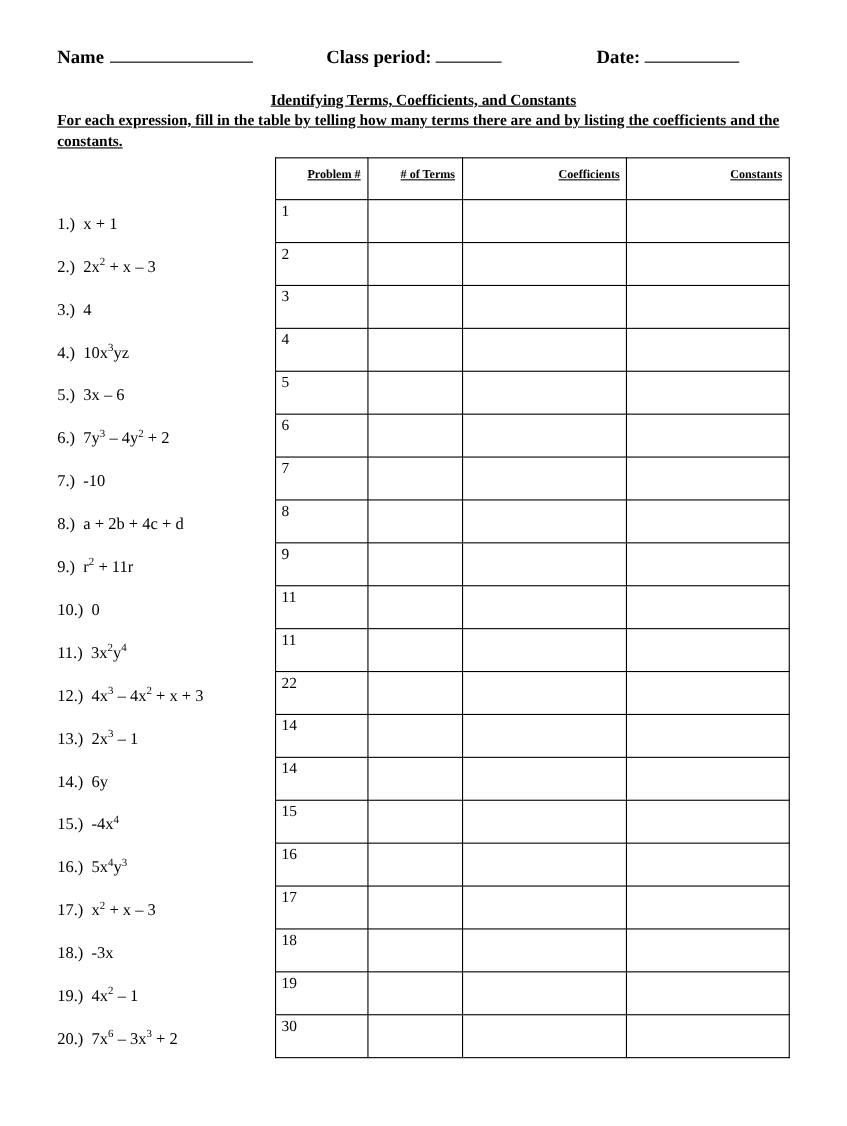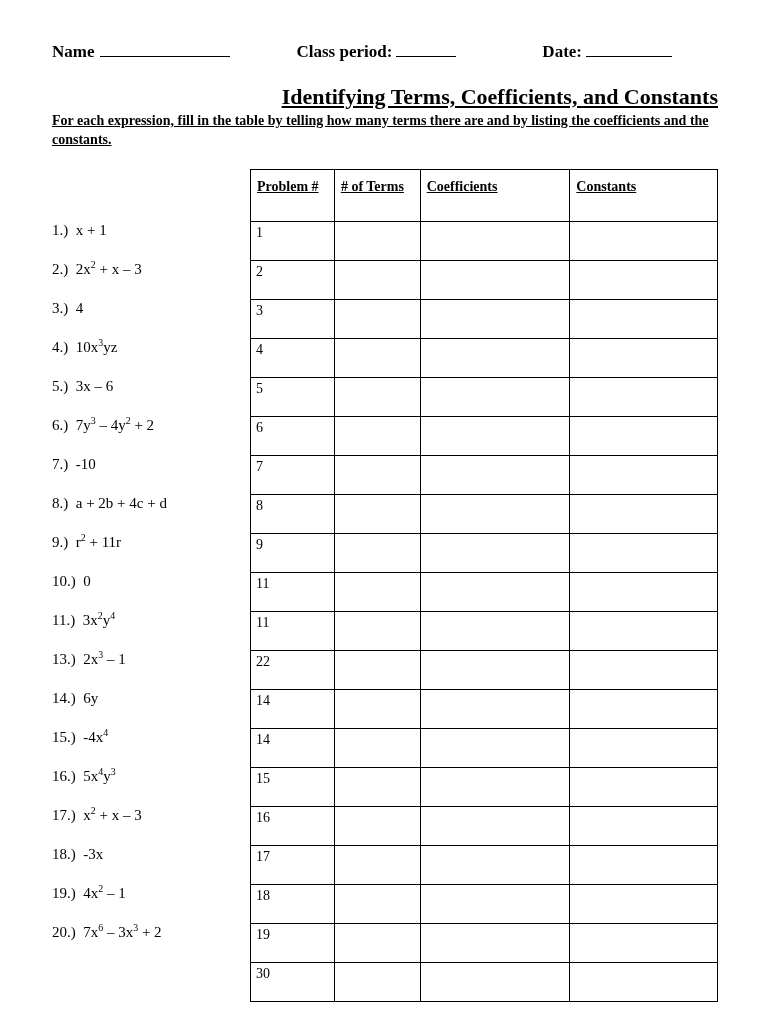--- a/index.html
+++ b/index.html
@@ -25,32 +25,32 @@
       height: 1.1em;
       vertical-align: baseline;
     }
     .blank.name { width: 130px; margin-left: 6px; }
     .spacer1 { flex: 0 0 66px; }
     .blank.period { width: 60px; margin-left: 4px; }
     .spacer2 { flex: 0 0 86px; }
     .blank.date { width: 86px; margin-left: 4px; }
 
     .title {
-      text-align: right;
+      text-align: center;
       font-weight: bold;
-      font-size: 22px;
+      font-size: 14px;
       text-decoration: underline;
       margin-bottom: 2px;
     }
     .instructions {
       font-weight: bold;
       font-size: 14px;
       text-decoration: underline;
       line-height: 1.35;
-      margin-bottom: 20px;
+      margin-bottom: 4px;
     }
 
     .content {
       display: flex;
       align-items: flex-start;
       gap: 8px;
     }
 
     .problems {
       width: 190px;
@@ -75,22 +75,23 @@
       width: 468px;
     }
     table th, table td {
       border: 1px solid #000;
       text-align: left;
       vertical-align: top;
     }
     table th {
       font-weight: bold;
       text-decoration: underline;
-      font-size: 14px;
-      padding: 9px 6px 26px 6px;
+      font-size: 11px;
+      padding: 9px 6px 16px 6px;
+      text-align: right;
     }
     table td {
       height: 39px;
       font-size: 14px;
       padding: 3px 5px;
     }
     col.c1 { width: 84px; }
     col.c2 { width: 86px; }
     col.c3 { width: 150px; }
     col.c4 { width: 148px; }
@@ -139,20 +140,23 @@
         <span class="expr">8.)&nbsp; a + 2b + 4c + d</span>
       </li>
       <li>
         <span class="expr">9.)&nbsp; r<sup>2</sup> + 11r</span>
       </li>
       <li>
         <span class="expr">10.)&nbsp; 0</span>
       </li>
       <li>
         <span class="expr">11.)&nbsp; 3x<sup>2</sup>y<sup>4</sup></span>
+      </li>
+      <li>
+        <span class="expr">12.)&nbsp; 4x<sup>3</sup> – 4x<sup>2</sup> + x + 3</span>
       </li>
       <li>
         <span class="expr">13.)&nbsp; 2x<sup>3</sup> – 1</span>
       </li>
       <li>
         <span class="expr">14.)&nbsp; 6y</span>
       </li>
       <li>
         <span class="expr">15.)&nbsp; -4x<sup>4</sup></span>
       </li>

